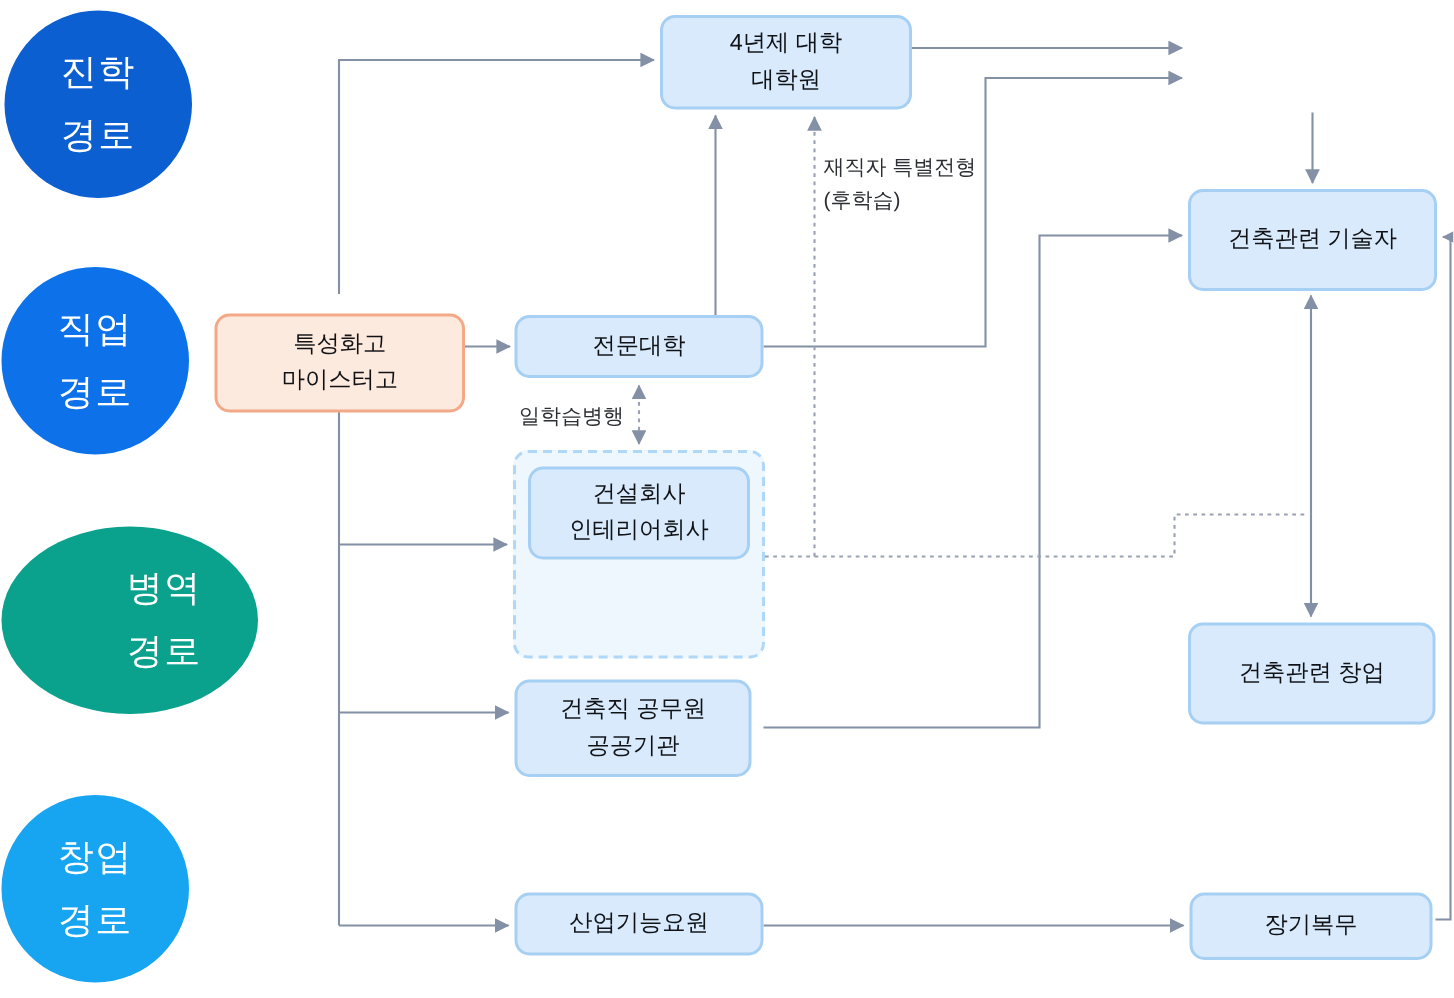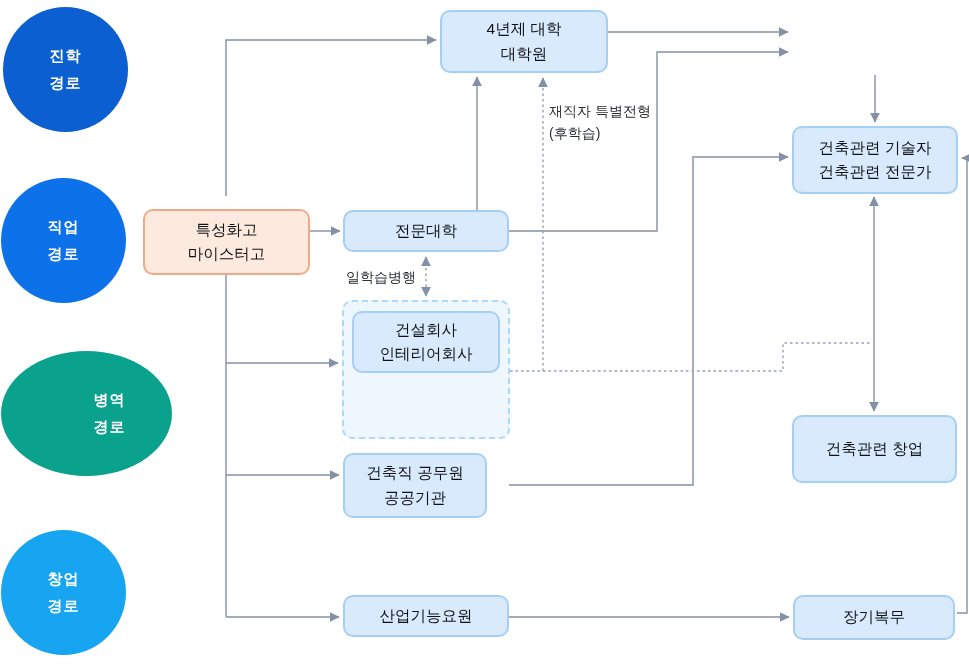--- a/index.html
+++ b/index.html
@@ -7,21 +7,21 @@
     position:relative;width:969px;height:665px;background:#ffffff;overflow:hidden;
     font-family:"Liberation Sans","DejaVu Sans",sans-serif;
     --line:#8490a5;--dotted:#97a1b3;
   }
   svg.wires{position:absolute;left:0;top:0;width:969px;height:665px;}
   .wire{fill:none;stroke:var(--line);stroke-width:1.4;}
   .wire.dotted{stroke:var(--dotted);stroke-dasharray:2.5 3;}
   .circle{
     position:absolute;width:125px;height:125px;border-radius:50%;
     display:flex;flex-direction:column;align-items:center;justify-content:center;
-    color:#ffffff;font-weight:700;font-size:15px;line-height:1.75;letter-spacing:1px;
+    color:#ffffff;font-weight:400;font-size:24px;line-height:1.75;letter-spacing:1px;
   }
   .node{
     position:absolute;box-sizing:border-box;border-radius:10px;
     background:#d8eafc;border:2px solid #a6cff4;
     display:flex;flex-direction:column;align-items:center;justify-content:center;
     font-size:15.5px;font-weight:500;color:#101216;line-height:1.55;text-align:center;
   }
   .node span{display:block;white-space:nowrap;}
   .node.start{background:#fdeade;border-color:#f3a987;}
   .group{
@@ -99,33 +99,32 @@
   <div class="node" style="left:343px;top:210px;width:166px;height:42px;">
     <span>전문대학</span>
   </div>
 
   <div class="node" style="left:352px;top:311px;width:148px;height:62px;">
     <span>건설회사</span>
     <span>인테리어회사</span>
   </div>
 
 
-  <div class="node" style="left:343px;top:453px;width:144px;height:65px;">
+  <div class="node" style="left:343px;top:453px;width:158px;height:65px;">
     <span>건축직 공무원</span>
     <span>공공기관</span>
   </div>
 
   <div class="node" style="left:343px;top:595px;width:166px;height:42px;">
     <span>산업기능요원</span>
   </div>
 
 
   <div class="node" style="left:792px;top:126px;width:166px;height:68px;">
     <span>건축관련 기술자</span>
-    <span>건축관련 전문가</span>
   </div>
 
   <div class="node" style="left:792px;top:415px;width:165px;height:68px;">
     <span>건축관련 창업</span>
   </div>
 
   <div class="node" style="left:793px;top:595px;width:162px;height:45px;">
     <span>장기복무</span>
   </div>
 

